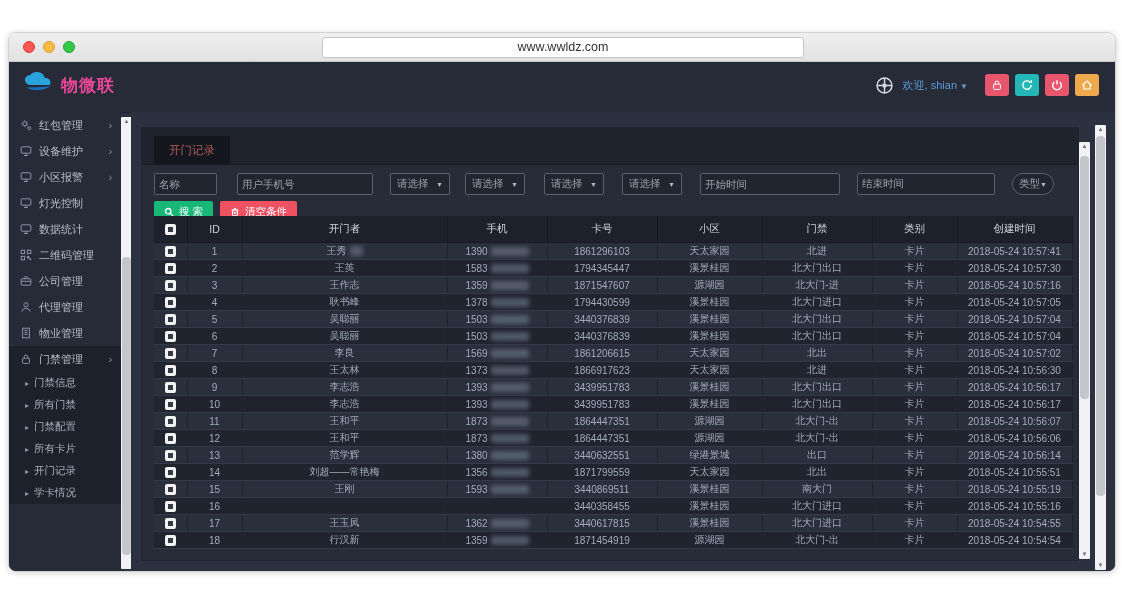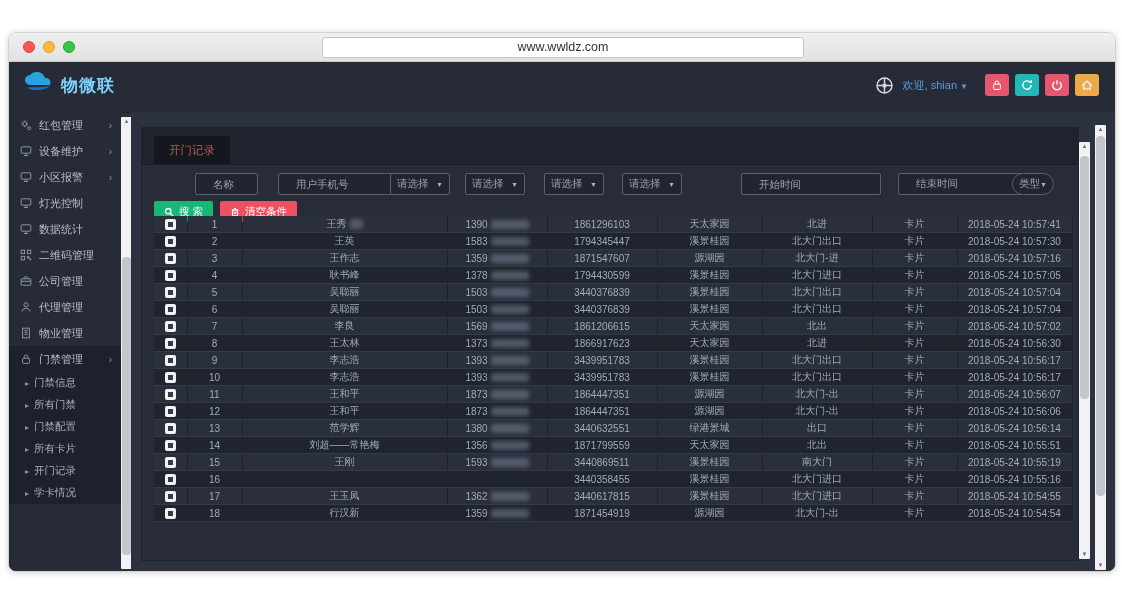--- a/index.html
+++ b/index.html
@@ -7,42 +7,42 @@
   .window{position:absolute;left:8px;top:32px;width:1106px;height:538px;border:1px solid #d2d2d2;border-radius:8px;overflow:hidden;box-shadow:0 1px 6px rgba(0,0,0,.18);}
   
   .chrome{height:28px;background:linear-gradient(#efefef,#e2e2e2);border-bottom:1px solid #c8c8c8;position:relative;}
   .lights{position:absolute;left:14px;top:8px;display:flex;gap:8px;}
   .light{width:12px;height:12px;border-radius:50%;}
   .urlbar{position:absolute;left:313px;top:4px;width:480px;height:19px;background:#fff;border:1px solid #c6c6c6;border-radius:3px;text-align:center;font-size:12.5px;line-height:19px;color:#333;}
   
   .app{position:relative;height:509px;background:#2c3140;}
   .topbar{position:absolute;left:0;top:0;right:0;height:50px;background:#262b37;border-bottom:1px solid #1d212b;}
   .logo{position:absolute;left:14px;top:10px;display:flex;align-items:center;gap:8px;cursor:pointer;}
-  .logo-title{color:#7dd3fc;font-size:17px;font-weight:bold;letter-spacing:1px;}
+  .logo-title{color:#ec4899;font-size:17px;font-weight:bold;letter-spacing:1px;}
   .top-right{position:absolute;right:16px;top:12px;display:flex;align-items:center;gap:7px;}
   .helm{color:#d6dbe4;margin-right:2px;display:flex;}
   .welcome{color:#5e9ad6;font-size:11px;margin-right:10px;white-space:nowrap;}
   .welcome .caret{font-size:8px;}
   .tb-btn{width:24px;height:22px;border-radius:3px;display:flex;align-items:center;justify-content:center;border:none;cursor:pointer;padding:0;}
   .tb-btn svg{display:block;}
   
   .sidebar{position:absolute;left:0;top:50px;bottom:0;width:112px;background:#262b37;overflow:hidden;}
   .side-item{height:26px;display:flex;align-items:center;gap:7px;padding:0 10px;color:#b7bec9;font-size:11px;cursor:pointer;position:relative;white-space:nowrap;}
   .side-item .ic{width:13px;display:flex;justify-content:center;color:#8a93a5;}
   .side-item .arrow{position:absolute;right:9px;color:#8a93a5;font-size:10px;}
   .side-group.active{background:#1d212b;}
   .side-sub{height:22px;display:flex;align-items:center;gap:5px;padding:0 10px 0 16px;color:#aab1bd;font-size:10.5px;cursor:pointer;white-space:nowrap;}
   .side-sub .tri{color:#8a93a5;font-size:8px;}
   
   .content{position:absolute;left:122px;top:50px;right:0;bottom:0;background:#2c3140;}
   .panel{position:absolute;left:10px;top:15px;width:936px;height:432px;background:#272c38;border:1px solid #20242e;}
   .tabstrip{height:36px;background:#1f232d;border-bottom:1px solid #181b23;position:relative;}
   .tab{position:absolute;left:12px;top:8px;height:28px;padding:0 15px;background:#14171e;color:#b95f5f;font-size:11.5px;display:flex;align-items:center;cursor:pointer;}
   .flt{position:absolute;height:22px;background:#21252f;border:1px solid #5a5f6b;border-radius:2px;box-sizing:border-box;color:#9aa1ae;font-size:10.5px;}
-  input.flt{padding:0 17px;outline:none;margin-left:41px;}
+  input.flt{padding:0 4px;outline:none;}
   input.flt::placeholder{color:#9aa1ae;opacity:1;}
   .sel{display:flex;align-items:center;justify-content:space-between;padding:4px 6px;cursor:pointer;}
   .sel .caret{font-size:7px;color:#aeb4bf;}
   .btn{position:absolute;height:21px;border:none;border-radius:2px;color:#fff;font-size:10.5px;display:flex;align-items:center;gap:5px;padding:0 10px;cursor:pointer;}
   .btn svg{display:block;}
   
   .tbl{position:absolute;left:12px;top:88px;width:918px;border-collapse:collapse;table-layout:fixed;}
   .tbl th{background:#1d212b;color:#ccd2dc;font-weight:normal;font-size:10.5px;height:24px;border-right:1px solid #161a22;border-bottom:1px solid #161a22;}
   .tbl td{height:16px;font-size:10px;color:#a2abba;text-align:center;border-right:1px solid rgba(0,0,0,.22);border-bottom:1px solid #343a48;padding:0 2px;overflow:hidden;white-space:nowrap;}
   .tbl tr.odd td{background:#2a2f3c;}
@@ -311,20 +311,31 @@
               <col style="width:55px">
               <col style="width:205px">
               <col style="width:100px">
               <col style="width:110px">
               <col style="width:105px">
               <col style="width:110px">
               <col style="width:85px">
               <col style="width:115px">
             </colgroup>
             <tbody>
+              <tr>
+                <th><span class="cbx"></span></th>
+                <th>ID</th>
+                <th>开门者</th>
+                <th>手机</th>
+                <th>卡号</th>
+                <th>小区</th>
+                <th>门禁</th>
+                <th>类别</th>
+                <th>创建时间</th>
+              </tr>
               <tr class="odd">
                 <td><span class="cbx"></span></td>
                 <td>1</td>
                 <td>王秀<span class="blurbar sm"></span></td>
                 <td>1390<span class="blurbar"></span></td>
                 <td>1861296103</td>
                 <td>天太家园</td>
                 <td>北进</td>
                 <td>卡片</td>
                 <td>2018-05-24 10:57:41</td>

